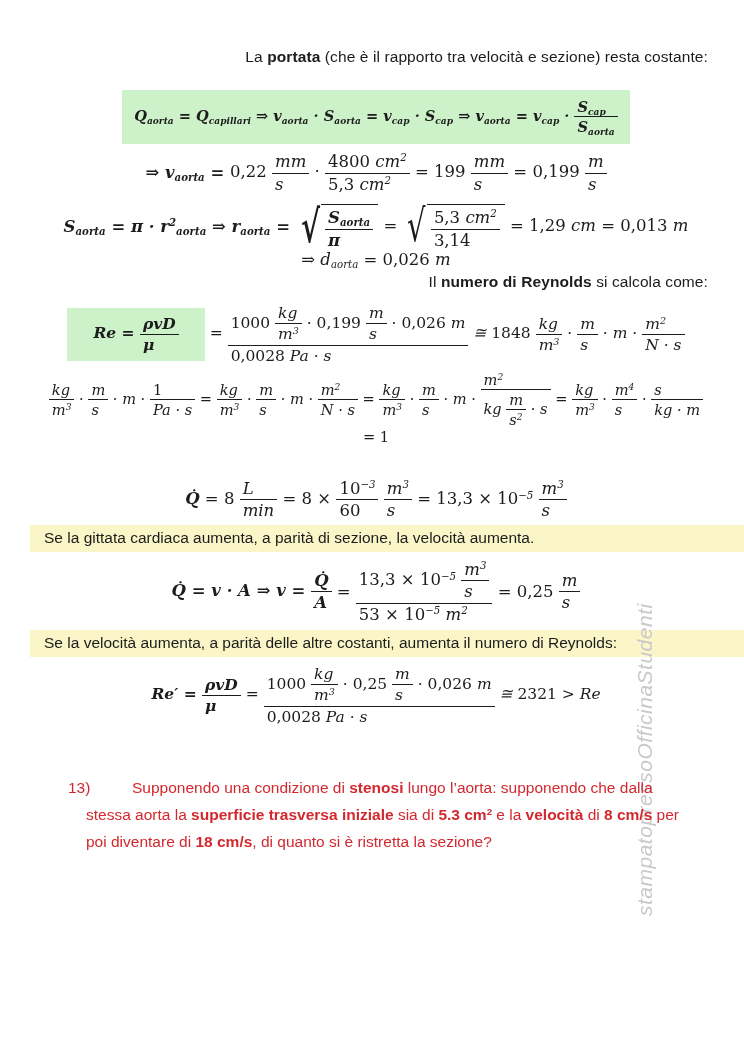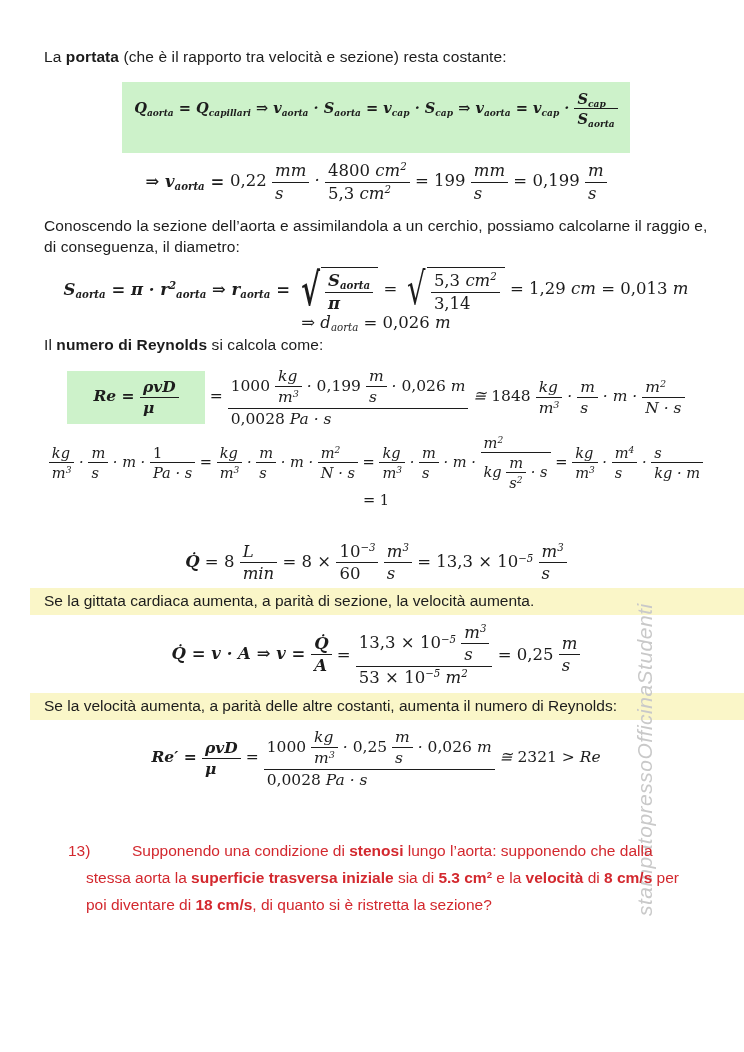--- a/index.html
+++ b/index.html
@@ -3,41 +3,41 @@
 <meta charset="utf-8">
 <style>
   * { margin:0; padding:0; box-sizing:border-box; }
   html,body { background:#ffffff; }
   .page {
     width:744px; height:1052px; position:relative; overflow:hidden;
     background:var(--bg,#fff); color:var(--text-color,#1c1c1c);
     font-family:"Liberation Sans", sans-serif;
   }
   .content { padding:46px 36px 0 44px; }
-  .para { font-size:15.5px; line-height:21px; letter-spacing:0.1px; }
+  .para { font-size:15.5px; line-height:21px; letter-spacing:0.1px;text-align:right; }
   .b { font-weight:bold; }
   .up { font-style:normal; }
 
   
   .formula {
     font-family:"DejaVu Serif", serif; font-style:italic;
     font-size:16.5px; text-align:center; line-height:1.25;
   }
   .f-wrap { text-align:center; }
   .frac { display:inline-block; vertical-align:middle; text-align:left; line-height:1.18; }
   .frac > .num { display:block; border-bottom:1.3px solid currentColor; padding:0 3px 1px; }
   .frac > .den { display:block; padding:1px 3px 0; }
   sub, sup { line-height:0; font-size:0.62em; }
   sub { vertical-align:-0.3em; }
   sup { vertical-align:0.55em; }
   .sqrt { display:inline-flex; align-items:center; vertical-align:middle; }
   .sqrt > .rad { font-style:normal; font-size:2.7em; line-height:0.85; margin-right:-4px; transform:scaleX(0.65); }
   .sqrt > .rc { border-top:1.4px solid currentColor; padding:3px 5px 0 4px; display:inline-block; }
 
-  .box-green { background:var(--green-highlight,#cdf2ca); display:inline-block; padding:8px 12px 26px; }
+  .box-green { background:var(--green-highlight,#cdf2ca); display:inline-block; padding:8px 12px 9px;margin-top:8px; }
   .hl-green  { background:var(--green-highlight,#cdf2ca); display:inline-block; padding:7px 26px; }
   .band {
     background:var(--yellow-highlight,#faf6c8);
     margin-left:-14px; width:724px; padding:3px 4px 4px 14px;
     font-size:15.5px; line-height:20px;
   }
 
   .f-sm { font-size:14.6px; }
   .f-md { font-size:15.5px; }
 
@@ -65,21 +65,20 @@
   <div class="content">
 
     <p class="para"><span>La </span><span class="b"><span>portata</span></span><span> (che è il rapporto tra velocità e sezione) resta costante:</span></p>
 
     <div class="f-wrap" style="margin-top:15px">
       <span class="box-green formula f-sm"><span class="b"><span>Q</span><sub>aorta</sub><span> = Q</span><sub>capillari</sub><span> ⇒ v</span><sub>aorta</sub><span> · S</span><sub>aorta</sub><span> = v</span><sub>cap</sub><span> · S</span><sub>cap</sub><span> ⇒ v</span><sub>aorta</sub><span> = v</span><sub>cap</sub><span> · </span><span class="frac"><span class="num"><span>S</span><sub>cap</sub></span><span class="den"><span>S</span><sub>aorta</sub></span></span></span></span>
     </div>
 
     <div class="formula" style="margin-top:8px"><span class="b"><span>⇒ v</span><sub>aorta</sub><span> = </span></span><span class="up">0,22 </span><span class="frac"><span class="num"><span>mm</span></span><span class="den"><span>s</span></span></span><span> · </span><span class="frac"><span class="num"><span class="up">4800 </span><span>cm</span><sup>2</sup></span><span class="den"><span class="up">5,3 </span><span>cm</span><sup>2</sup></span></span><span> = </span><span class="up">199 </span><span class="frac"><span class="num"><span>mm</span></span><span class="den"><span>s</span></span></span><span> = </span><span class="up">0,199 </span><span class="frac"><span class="num"><span>m</span></span><span class="den"><span>s</span></span></span></div>
 
-    <p class="para" style="margin-top:12px"><span>Conoscendo la sezione dell’aorta e assimilandola a un cerchio, possiamo calcolarne il raggio e, di conseguenza, il diametro:</span></p>
 
     <div class="formula" style="margin-top:10px"><span class="b"><span>S</span><sub>aorta</sub><span> = π · r</span><sup>2</sup><sub>aorta</sub><span> ⇒ r</span><sub>aorta</sub><span> = </span><span class="sqrt">
             <span class="rad">√</span>
             <span class="rc"><span class="frac"><span class="num"><span>S</span><sub>aorta</sub></span><span class="den"><span>π</span></span></span></span>
           </span></span><span> = </span><span class="sqrt">
           <span class="rad">√</span>
           <span class="rc"><span class="frac"><span class="num"><span class="up">5,3 </span><span>cm</span><sup>2</sup></span><span class="den"><span class="up">3,14</span></span></span></span>
         </span><span> = </span><span class="up">1,29 </span><span>cm = </span><span class="up">0,013 </span><span>m</span></div>
 
     <div class="formula" style=""><span>⇒ d</span><sub>aorta</sub><span> = </span><span class="up">0,026 </span><span>m</span></div>

